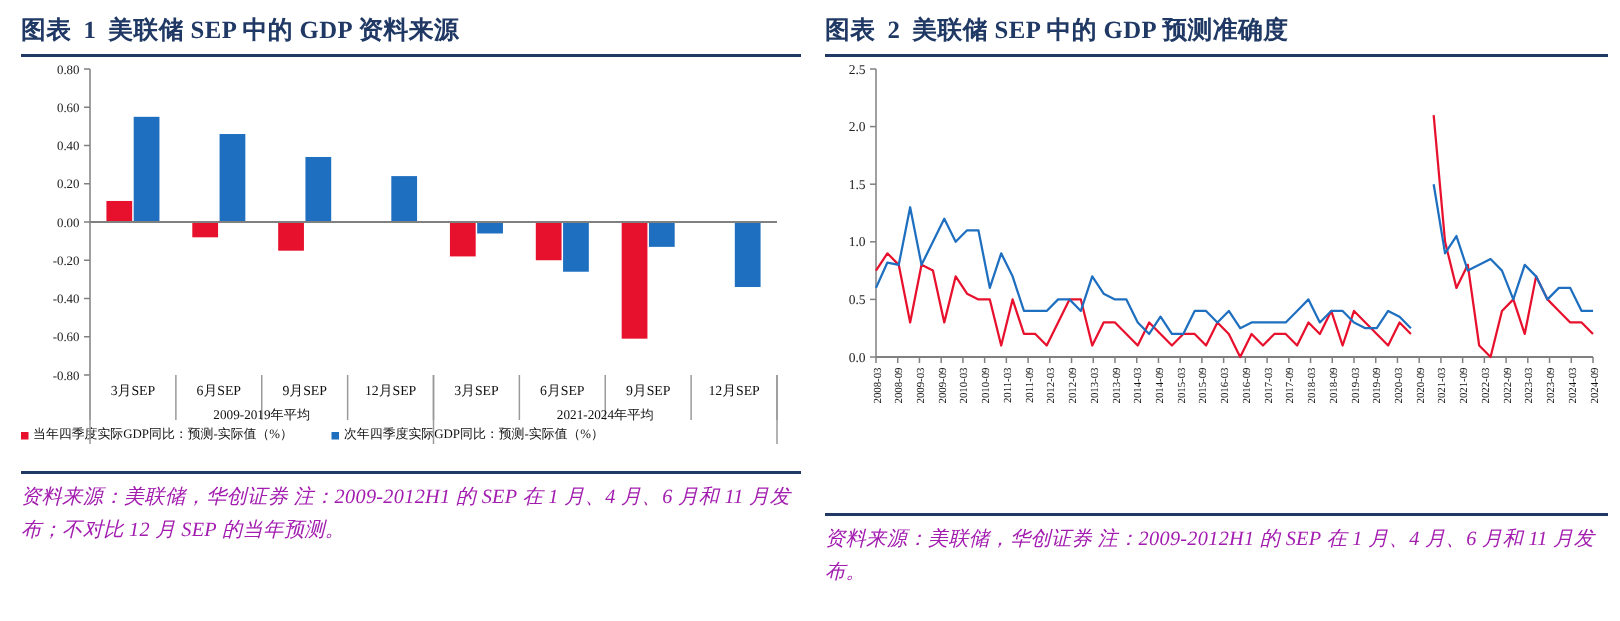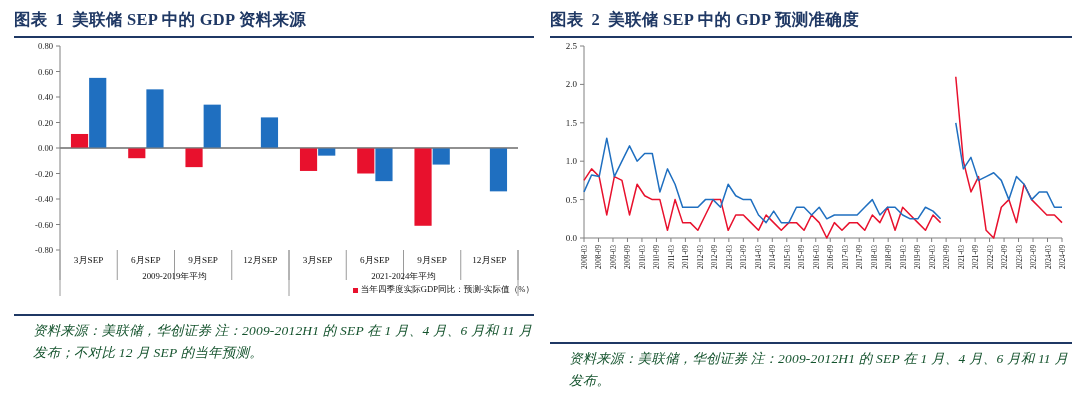--- a/index.html
+++ b/index.html
@@ -26,35 +26,35 @@
   .fig-title .num{font-family:"Liberation Serif",serif;}
   .title-rule{
     height:2px;background:#1F3864;margin-top:5px;width:100%;
   }
 
   
   .chart-wrap{position:relative;height:290px;}
 
   
   .legend-row{
-    display:flex;justify-content:flex-end;align-items:center;gap:26px;
+    display:flex;justify-content:flex-start;align-items:center;gap:26px;
     font-size:8.6px;color:#111;white-space:nowrap;
   }
   .legend-item{display:flex;align-items:center;gap:3px;}
   .legend-swatch{width:5px;height:5px;display:inline-block;}
   .legend-line{width:26px;height:2px;display:inline-block;}
   .legend-col{display:flex;flex-direction:column;align-items:center;gap:3px;
     font-size:8.3px;color:#111;white-space:nowrap;}
   .legend-col .legend-item{gap:4px;}
 
   
   .foot-rule{height:2px;background:#1F3864;margin-top:4px;}
   .footnote{
-    font-style:italic;font-size:13.5px;color:#14532d;
-    line-height:1.62;padding-top:4px;letter-spacing:.2px;margin-left:19px;
+    font-style:italic;font-size:13.5px;color:#a21caf;
+    line-height:1.62;padding-top:4px;letter-spacing:.2px;
   }
   svg{display:block;}
 </style>
 </head>
 <body>
 
 <div class="page">
 
   <div class="panel left">
     <div class="fig-title">
@@ -123,20 +123,24 @@
           <line x1="504" y1="212" x2="504" y2="258" stroke="#9a9a9a" stroke-width="1"></line>
           <text x="160.5" y="241" text-anchor="middle" font-size="8.8" font-family="Liberation Serif, serif" fill="#111">2009-2019年平均</text>
           <text x="389.5" y="241" text-anchor="middle" font-size="8.8" font-family="Liberation Serif, serif" fill="#111">2021-2024年平均</text>
         </svg>
     </div>
 
     <div class="legend-row" style="margin-top:-44px;">
       <div class="legend-item">
         <span class="legend-swatch" style="background:#E8112D"></span>
         <span>当年四季度实际GDP同比：预测-实际值（%）</span>
+      </div>
+      <div class="legend-item">
+        <span class="legend-swatch" style="background:#1F6FC0"></span>
+        <span>次年四季度实际GDP同比：预测-实际值（%）</span>
       </div>
     </div>
 
     <div class="foot-rule" style="margin-top:18px;"></div>
     <div class="footnote">资料来源：美联储，华创证券  注：2009-2012H1 的 SEP 在 1 月、4 月、6 月和 11 月发布；不对比 12 月 SEP 的当年预测。</div>
   </div>
 
   <div class="panel right">
     <div class="fig-title">
       <span class="lbl">图表</span>

